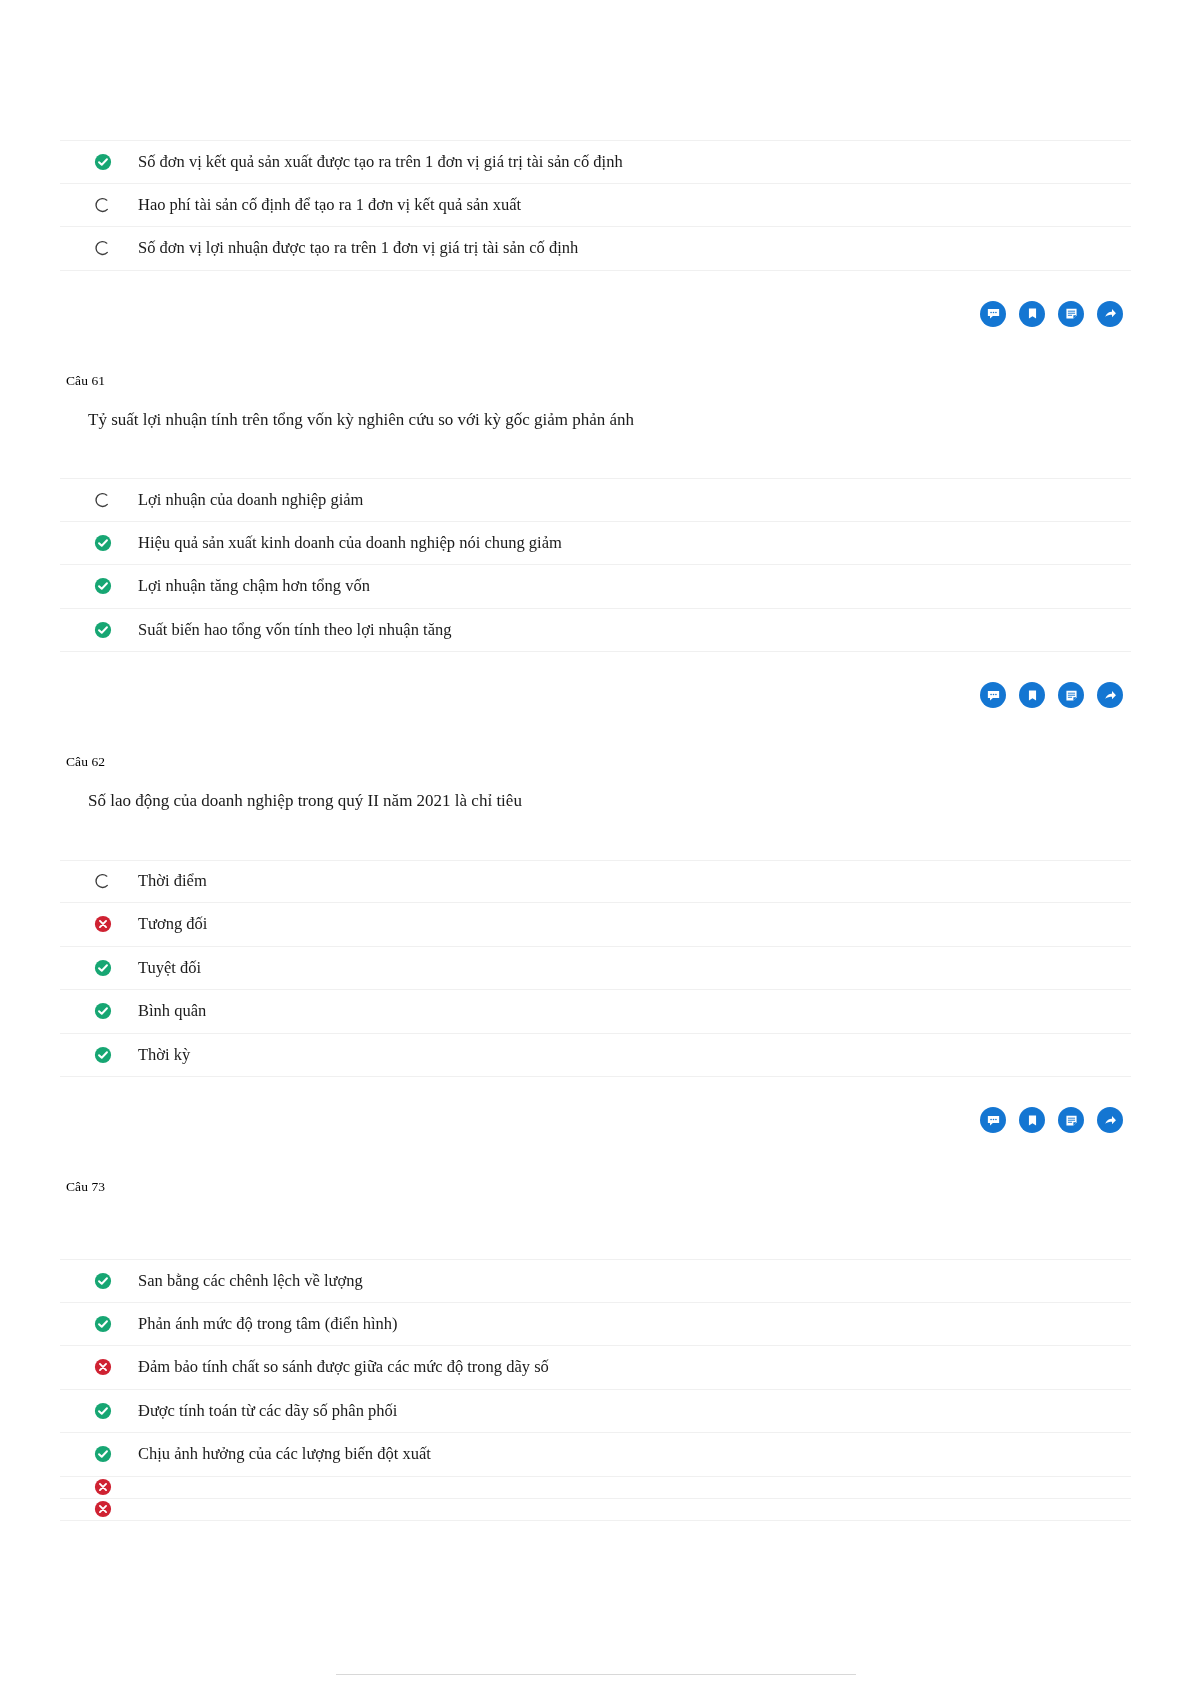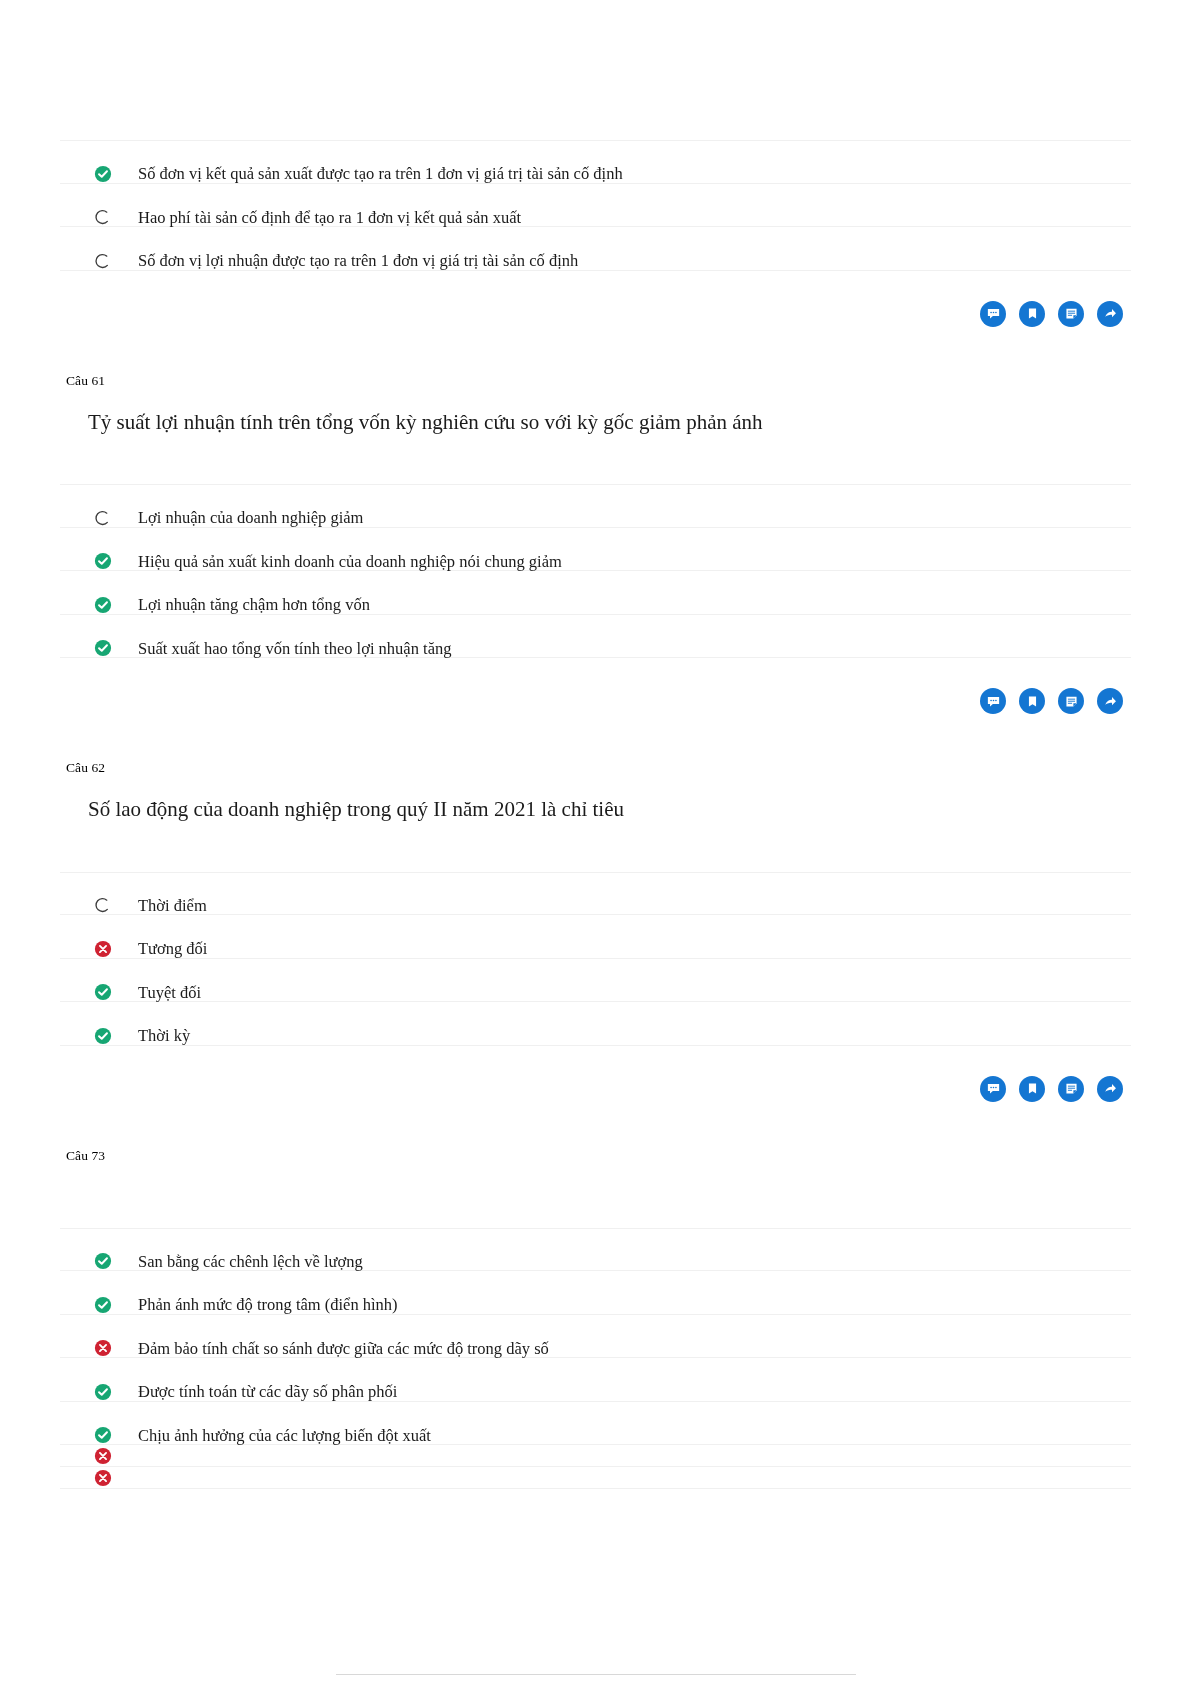--- a/index.html
+++ b/index.html
@@ -36,32 +36,32 @@
   .question-block { position: relative; }
 
   .q-label {
     font-size: 13.5px;
     color: #000000;
     letter-spacing: 0.1px;
     padding-left: 6px;
   }
 
   .q-text {
-    font-size: 21px;
+    font-size: 17px;
     color: #1b1b1b;
     padding-left: 28px;
     line-height: 1.5;
   }
 
   
   .options { width: 100%; }
 
   .option-row {
     display: flex;
-    align-items: flex-end;
+    align-items: center;
     height: 43.5px;
     border-bottom: 1px solid #f0f0f0;
     padding-left: 34px;
   }
   .option-row:first-child { border-top: 1px solid #f0f0f0; }
 
   .opt-icon {
     width: 18px;
     height: 18px;
     flex: 0 0 18px;
@@ -229,21 +229,21 @@
             </span>
             <span class="opt-label">Lợi nhuận tăng chậm hơn tổng vốn</span>
           </div>
           <div class="option-row">
             <span class="opt-icon">
               <svg viewBox="0 0 20 20">
                 <circle cx="10" cy="10" r="9" fill="#17a673"></circle>
                 <path d="M5.6 10.2 L8.6 13.1 L14.4 7.0" fill="none" stroke="#ffffff" stroke-width="2.2" stroke-linecap="round" stroke-linejoin="round"></path>
               </svg>
             </span>
-            <span class="opt-label">Suất xuất hao tổng vốn tính theo lợi nhuận tăng</span>
+            <span class="opt-label">Suất biến hao tổng vốn tính theo lợi nhuận tăng</span>
           </div>
         </div>
       <div class="spacer-md"></div>
       <div class="action-bar">
           <div class="action-btn" style="background: rgb(20, 118, 210);">
             <span>
               <svg width="15" height="15" viewBox="0 0 16 16">
                 <path d="M2 3.1h12v7.6H7.3L4.3 13.3v-2.6H2z" fill="#ffffff"></path>
                 <circle cx="5.4" cy="6.9" r="0.85" fill="#1476d2"></circle>
                 <circle cx="8" cy="6.9" r="0.85" fill="#1476d2"></circle>
@@ -311,20 +311,29 @@
             </span>
             <span class="opt-label">Tuyệt đối</span>
           </div>
           <div class="option-row">
             <span class="opt-icon">
               <svg viewBox="0 0 20 20">
                 <circle cx="10" cy="10" r="9" fill="#17a673"></circle>
                 <path d="M5.6 10.2 L8.6 13.1 L14.4 7.0" fill="none" stroke="#ffffff" stroke-width="2.2" stroke-linecap="round" stroke-linejoin="round"></path>
               </svg>
             </span>
+            <span class="opt-label">Bình quân</span>
+          </div>
+          <div class="option-row">
+            <span class="opt-icon">
+              <svg viewBox="0 0 20 20">
+                <circle cx="10" cy="10" r="9" fill="#17a673"></circle>
+                <path d="M5.6 10.2 L8.6 13.1 L14.4 7.0" fill="none" stroke="#ffffff" stroke-width="2.2" stroke-linecap="round" stroke-linejoin="round"></path>
+              </svg>
+            </span>
             <span class="opt-label">Thời kỳ</span>
           </div>
         </div>
       <div class="spacer-md"></div>
       <div class="action-bar">
           <div class="action-btn" style="background: rgb(20, 118, 210);">
             <span>
               <svg width="15" height="15" viewBox="0 0 16 16">
                 <path d="M2 3.1h12v7.6H7.3L4.3 13.3v-2.6H2z" fill="#ffffff"></path>
                 <circle cx="5.4" cy="6.9" r="0.85" fill="#1476d2"></circle>

